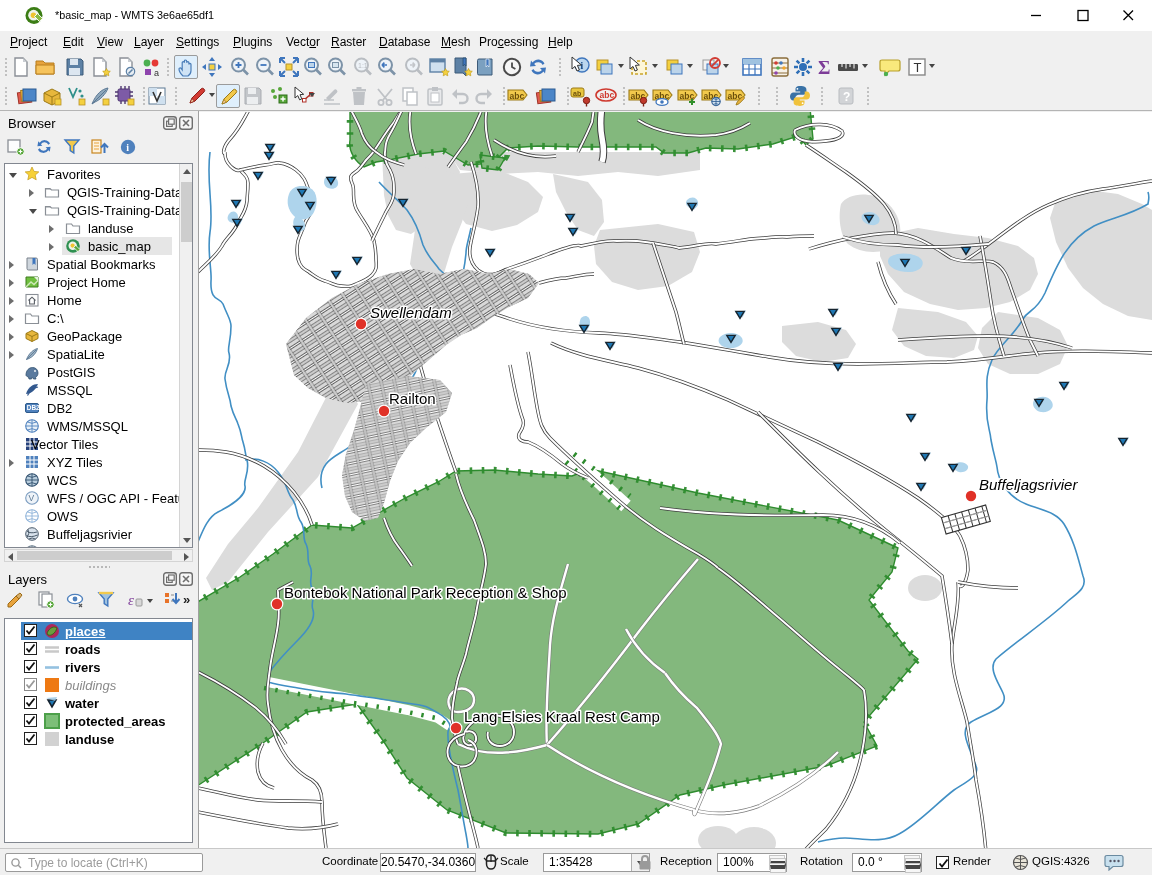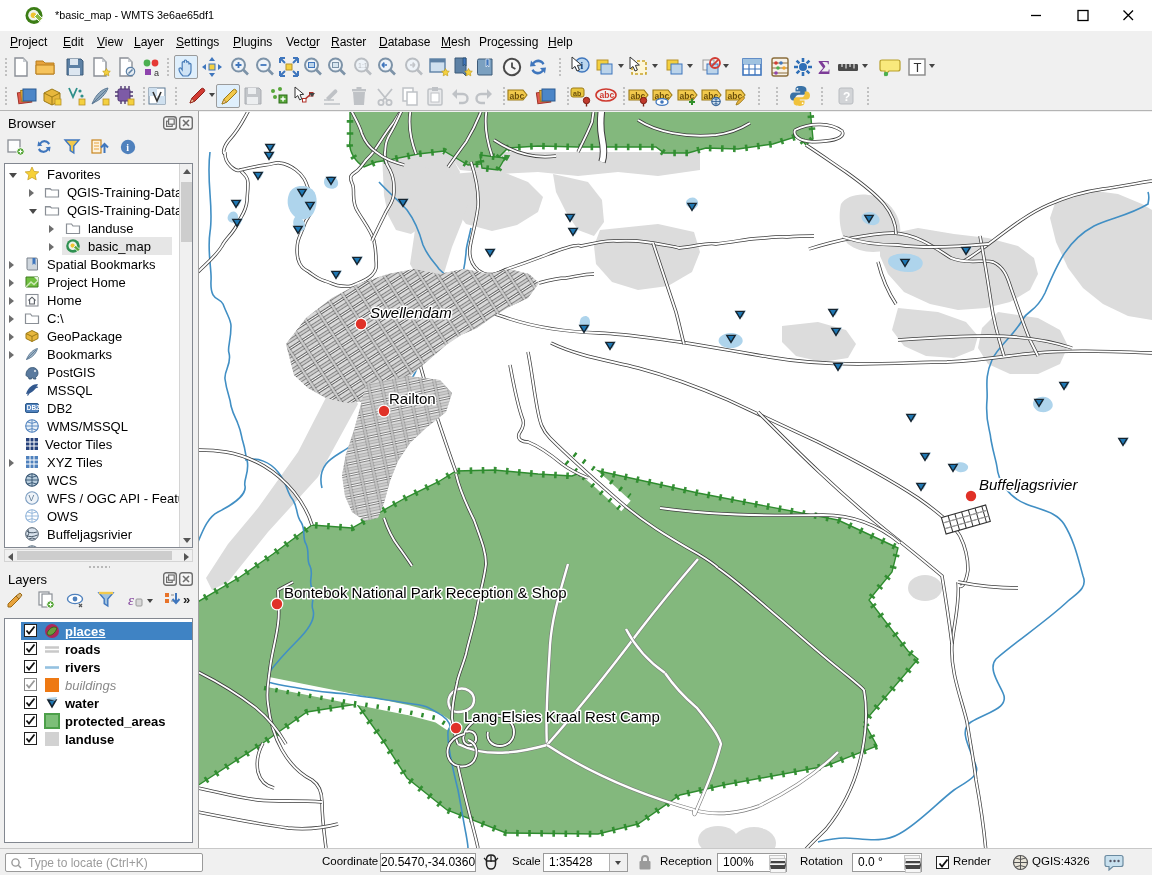--- a/index.html
+++ b/index.html
@@ -481,21 +481,21 @@
       <svg class="ticon" style="left:19px;top:164px" width="16" height="16" viewBox="0 0 16 16">
         <path d="M2 5.5 l6-3 6 3 v5 l-6 3 -6-3 z" fill="#e7b73c" stroke="#9c7a16"></path>
         <path d="M2 5.5 l6 3 6-3 M8 8.5 v5" stroke="#9c7a16" fill="none"></path>
       </svg>
       <div class="trow" style="left:42px;top:165px">GeoPackage</div>
       <div class="exp expR" style="left:4px;top:187px"></div>
       <svg class="ticon" style="left:19px;top:182px" width="16" height="16" viewBox="0 0 16 16">
         <path d="M2.5 13.5 C5 7 9.5 3.5 13.5 2.5 C12.5 7 8.5 11 5 12.5 z" fill="#9db3c4" stroke="#5b7894" stroke-width=".9"></path>
         <path d="M2.5 13.5 L12 4" stroke="#5b7894" stroke-width=".9"></path>
       </svg>
-      <div class="trow" style="left:42px;top:183px">Bookmarks</div>
+      <div class="trow" style="left:42px;top:183px">SpatiaLite</div>
       <svg class="ticon" style="left:19px;top:200px" width="16" height="16" viewBox="0 0 16 16">
         <path d="M2 11 c0-4.5 3-7.5 6.5-7.5 c3.5 0 5.5 2.5 5.5 5.5 0 2-1 3.5-2.5 4.5 l.5 1.5 h-2.5 l-.3-1.2 h-2 l.3 1.2 H5 l-.5-2 C3 12.6 2 12 2 11 z" fill="#5a7a9e" stroke="#31506e" stroke-width=".8"></path>
         <circle cx="11" cy="7" r=".9" fill="#fff"></circle>
       </svg>
       <div class="trow" style="left:42px;top:201px">PostGIS</div>
       <svg class="ticon" style="left:19px;top:218px" width="16" height="16" viewBox="0 0 16 16">
         <path d="M2 12 C4 5 9 2 14 2 C12 7 8 11.5 2 12 z" fill="#33598f"></path>
         <path d="M3.5 13.5 C6 9 10 6 14 5" stroke="#33598f" stroke-width="1.2" fill="none"></path>
       </svg>
       <div class="trow" style="left:42px;top:219px">MSSQL</div>
@@ -506,21 +506,21 @@
       <div class="trow" style="left:42px;top:237px">DB2</div>
       <svg class="ticon" style="left:19px;top:254px" width="16" height="16" viewBox="0 0 16 16">
         <circle cx="8" cy="8" r="6.3" fill="#e8f0f8" stroke="#4f81bd" stroke-width="1.1"></circle>
         <path d="M1.7 8 h12.6 M8 1.7 v12.6 M3.5 4 a9 9 0 0 0 9 0 M3.5 12 a9 9 0 0 1 9 0" stroke="#4f81bd" stroke-width=".9" fill="none"></path>
       </svg>
       <div class="trow" style="left:42px;top:255px">WMS/MSSQL</div>
       <svg class="ticon" style="left:19px;top:272px" width="16" height="16" viewBox="0 0 16 16">
         <rect x="2" y="2" width="12" height="12" fill="#27427c"></rect>
         <path d="M2 6 h12 M2 10 h12 M6 2 v12 M10 2 v12" stroke="#fff" stroke-width="1"></path>
       </svg>
-      <div class="trow" style="left:40px;top:273px">Vector Tiles</div>
+      <div class="trow" style="left:26px;top:273px">Vector Tiles</div>
       <div class="exp expR" style="left:4px;top:295px"></div>
       <svg class="ticon" style="left:19px;top:290px" width="16" height="16" viewBox="0 0 16 16">
         <rect x="2" y="2" width="12" height="12" fill="#4f81bd"></rect>
         <path d="M2 6 h12 M2 10 h12 M6 2 v12 M10 2 v12" stroke="#fff" stroke-width="1"></path>
       </svg>
       <div class="trow" style="left:42px;top:291px">XYZ Tiles</div>
       <svg class="ticon" style="left:19px;top:308px" width="16" height="16" viewBox="0 0 16 16">
         <circle cx="8" cy="8" r="6.3" fill="#b9cede" stroke="#31506e" stroke-width="1.1"></circle>
         <path d="M1.7 8 h12.6 M8 1.7 v12.6 M3.5 4 a9 9 0 0 0 9 0 M3.5 12 a9 9 0 0 1 9 0" stroke="#31506e" stroke-width=".9" fill="none"></path>
       </svg>
@@ -1012,22 +1012,22 @@
       </svg>
     <span style="position:absolute;left:22px;top:2px;color:#9b9b9b;font-size:12px;">Type to locate (Ctrl+K)</span>
   </div>
   <span class="slabel" style="left:322px">Coordinate</span>
   <div class="sbox" style="left:380px;top:4px;width:96px;height:19px;text-align:center;line-height:16px;">20.5470,-34.0360</div>
   <svg style="position:absolute;left:482px;top:4px" width="18" height="19" viewBox="0 0 18 19">
       <path d="M9 2 C6 2 4.5 4 4.5 6.5 L4.5 11 C4.5 14 6.5 16 9 16 C11.5 16 13.5 14 13.5 11 L13.5 6.5 C13.5 4 12 2 9 2 Z" fill="none" stroke="#222" stroke-width="1.5"></path>
       <path d="M9 2 V9 M4.5 8 H13.5" stroke="#222" stroke-width="1.3"></path>
       <path d="M2 5 L5 8 M16 5 L13 8" stroke="#222" stroke-width="1.2"></path>
     </svg>
-  <span class="slabel" style="left:512px">Scale</span>
-  <div class="sbox" style="left:543px;top:4px;width:85px;height:19px;">
+  <span class="slabel" style="left:500px">Scale</span>
+  <div class="sbox" style="left:543px;top:4px;width:107px;height:19px;">
     <span style="position:absolute;left:5px;top:1px;">1:35428</span>
     <div style="position:absolute;right:0;top:0;width:17px;height:17px;background:#f0f0f0;border-left:1px solid #b0b0b0;">
         <div style="position:absolute;left:5px;top:7px;border-left:3.5px solid transparent;border-right:3.5px solid transparent;border-top:4px solid #444;"></div>
       </div>
   </div>
   <svg style="position:absolute;left:638px;top:5px" width="14" height="17" viewBox="0 0 14 17">
       <rect x="1.5" y="7" width="11" height="8.5" rx="1" fill="#9a9a9a"></rect>
       <path d="M4 7 V5 a3 3 0 0 1 6 0 V7" fill="none" stroke="#9a9a9a" stroke-width="2"></path>
     </svg>
   <span class="slabel" style="left:660px">Reception</span>

